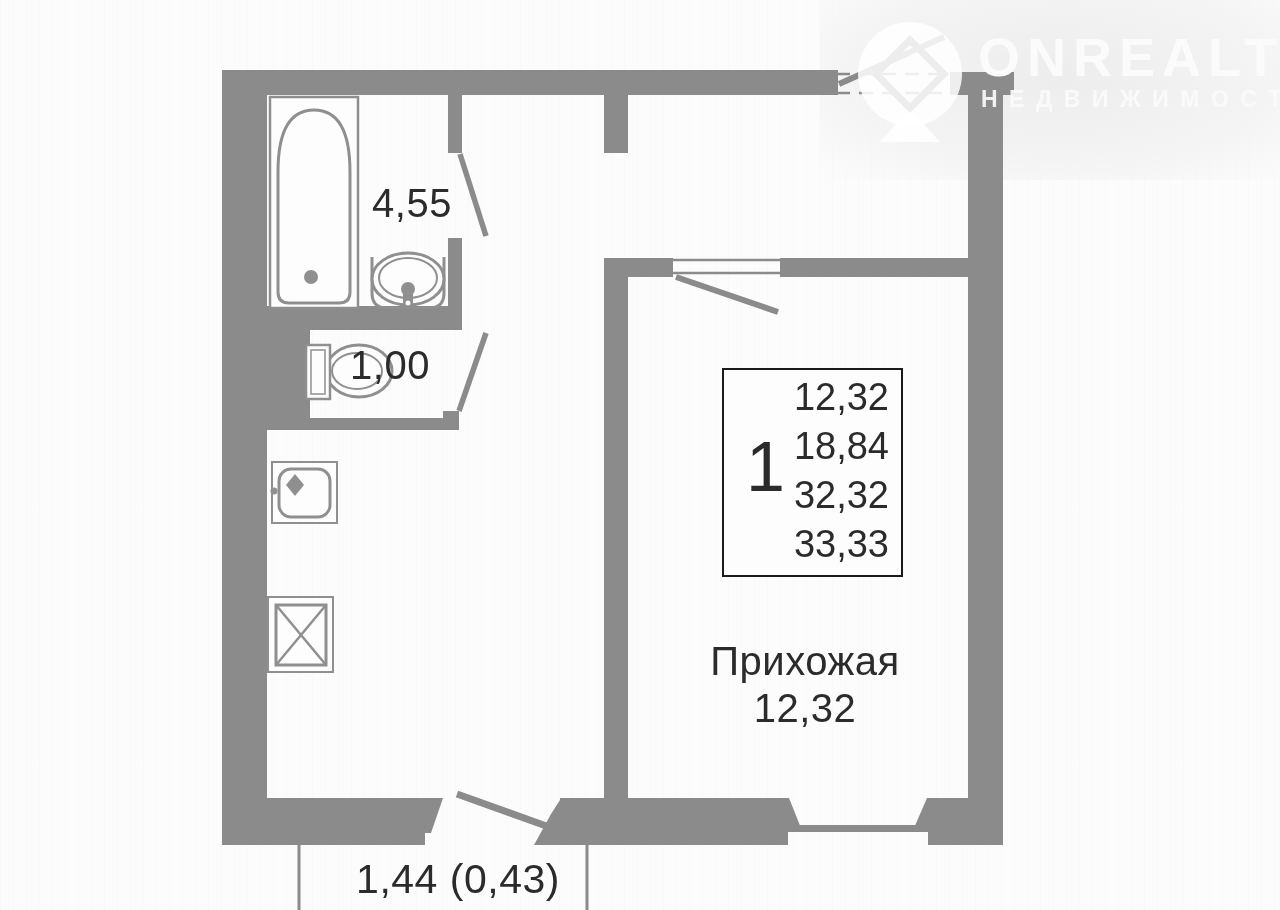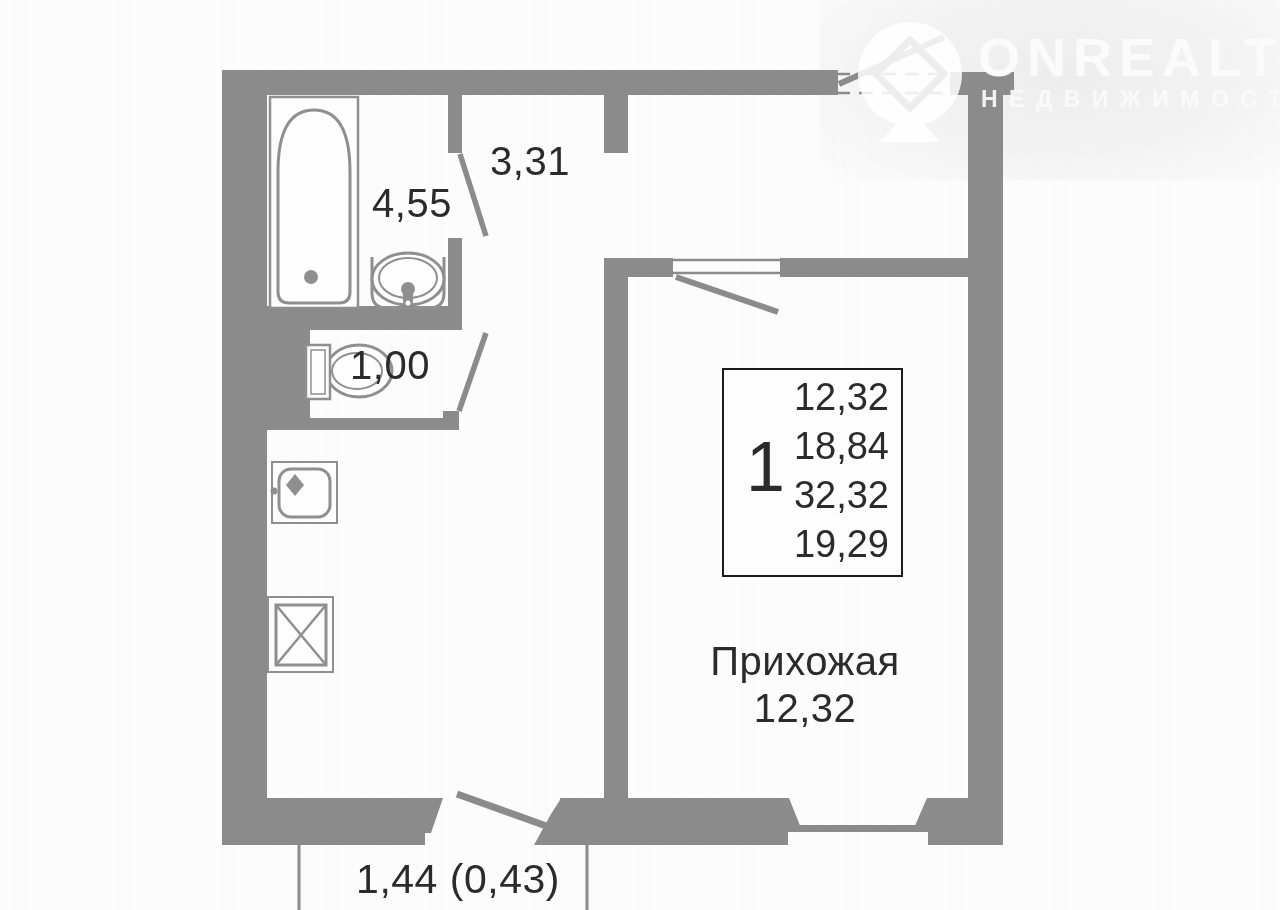--- a/index.html
+++ b/index.html
@@ -141,23 +141,20 @@
 
     <g>
       <rect class="fxw" x="268" y="597" width="65" height="75" stroke-width="2"></rect>
       <rect class="fx" x="276" y="605" width="50" height="60" stroke-width="3"></rect>
       <line class="fx" x1="276" y1="605" x2="326" y2="665" stroke-width="2.5"></line>
       <line class="fx" x1="326" y1="605" x2="276" y2="665" stroke-width="2.5"></line>
     </g>
   </svg>
 
 
-  <div class="label" style="left:380px;top:138px;">
-    <div>3,31</div>
-  </div>
 
   <div class="label" style="left:262px;top:180px;">
     <div>4,55</div>
   </div>
 
   <div class="label" style="left:240px;top:342px;">
     <div>1,00</div>
   </div>
 
   <div class="label" style="left:296px;top:563px;line-height:49px;">
@@ -171,21 +168,21 @@
   <div class="label" style="left:308px;top:856px;font-size:41px;">
     <div>1,44 (0,43)</div>
   </div>
 
   <div class="legend">
     <div class="count">1</div>
     <div class="vals">
       <div>12,32</div>
       <div>18,84</div>
       <div>32,32</div>
-      <div>19,29</div>
+      <div>33,33</div>
     </div>
   </div>
 
   <svg class="logo" width="190" height="140" viewBox="0 0 190 140" style="left:818px;top:12px;">
     <circle cx="92" cy="62" r="52" fill="rgba(255,255,255,0.85)"></circle>
     <polygon points="92,96 62,130 122,130" fill="rgba(255,255,255,0.85)"></polygon>
     <polygon points="92,28 126,62 92,96 58,62" fill="none" stroke="#ededed" stroke-width="7"></polygon>
   </svg>
   <div class="logo logo-name">ONREALT</div>
   <div class="logo logo-sub">НЕДВИЖИМОСТЬ</div>

